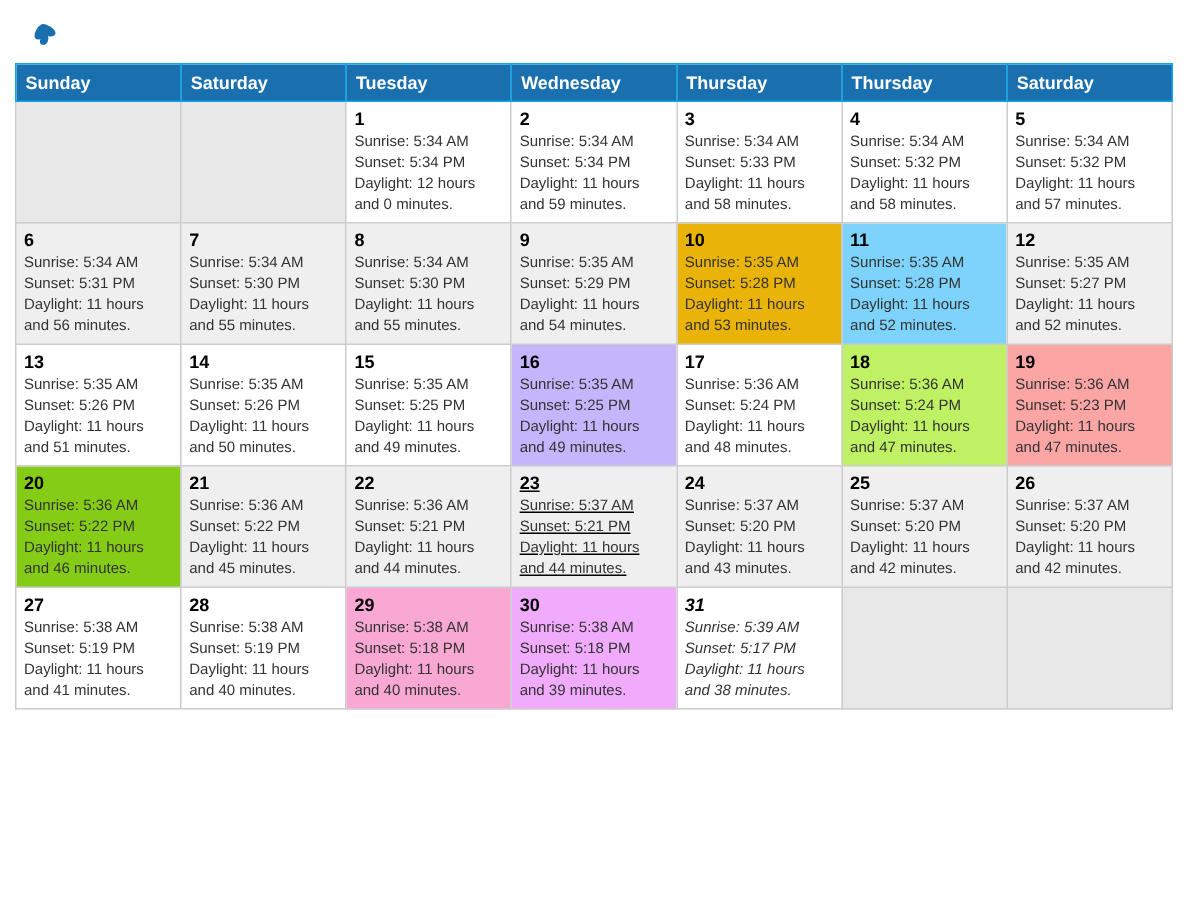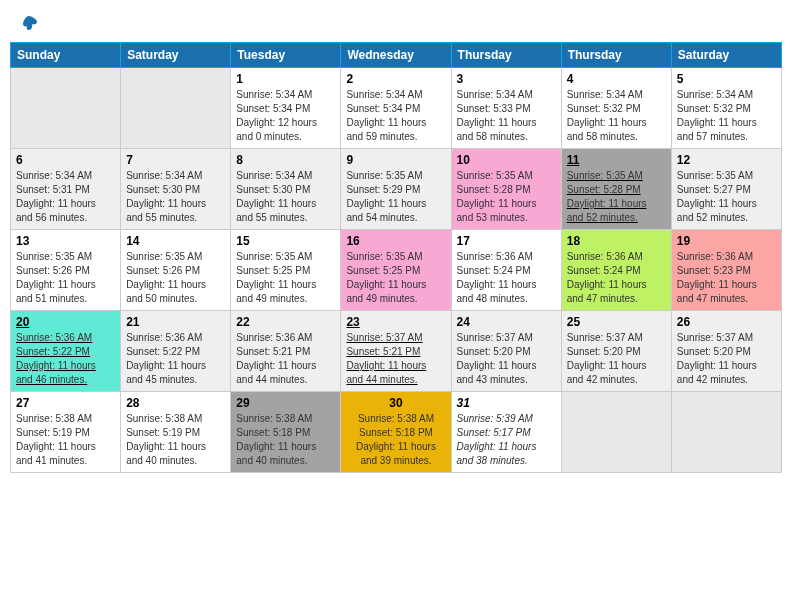--- a/index.html
+++ b/index.html
@@ -142,25 +142,25 @@
           <div class="day-info">Sunrise: 5:34 AM<br>Sunset: 5:30 PM<br>Daylight: 11 hours and 55 minutes.</div>
         </td>
         <td style="background: rgb(239, 239, 239);">
           <span class="day-num">8</span>
           <div class="day-info">Sunrise: 5:34 AM<br>Sunset: 5:30 PM<br>Daylight: 11 hours and 55 minutes.</div>
         </td>
         <td style="background: rgb(239, 239, 239);">
           <span class="day-num">9</span>
           <div class="day-info">Sunrise: 5:35 AM<br>Sunset: 5:29 PM<br>Daylight: 11 hours and 54 minutes.</div>
         </td>
-        <td style="background: #f9a8d4;">
+        <td style="background: #eab308;">
           <span class="day-num">10</span>
           <div class="day-info">Sunrise: 5:35 AM<br>Sunset: 5:28 PM<br>Daylight: 11 hours and 53 minutes.</div>
         </td>
-        <td style="background: #a3a3a3; text-decoration: underline;">
+        <td style="background: #7dd3fc;">
           <span class="day-num">11</span>
           <div class="day-info">Sunrise: 5:35 AM<br>Sunset: 5:28 PM<br>Daylight: 11 hours and 52 minutes.</div>
         </td>
         <td style="background: rgb(239, 239, 239);">
           <span class="day-num">12</span>
           <div class="day-info">Sunrise: 5:35 AM<br>Sunset: 5:27 PM<br>Daylight: 11 hours and 52 minutes.</div>
         </td>
       </tr>
       <tr>
         <td style="background: rgb(255, 255, 255);">
@@ -168,39 +168,39 @@
           <div class="day-info">Sunrise: 5:35 AM<br>Sunset: 5:26 PM<br>Daylight: 11 hours and 51 minutes.</div>
         </td>
         <td style="background: rgb(255, 255, 255);">
           <span class="day-num">14</span>
           <div class="day-info">Sunrise: 5:35 AM<br>Sunset: 5:26 PM<br>Daylight: 11 hours and 50 minutes.</div>
         </td>
         <td style="background: rgb(255, 255, 255);">
           <span class="day-num">15</span>
           <div class="day-info">Sunrise: 5:35 AM<br>Sunset: 5:25 PM<br>Daylight: 11 hours and 49 minutes.</div>
         </td>
-        <td style="background: #f9a8d4;">
+        <td style="background: #c4b5fd;">
           <span class="day-num">16</span>
           <div class="day-info">Sunrise: 5:35 AM<br>Sunset: 5:25 PM<br>Daylight: 11 hours and 49 minutes.</div>
         </td>
         <td style="background: rgb(255, 255, 255); margin-top: 28px;">
           <span class="day-num">17</span>
           <div class="day-info">Sunrise: 5:36 AM<br>Sunset: 5:24 PM<br>Daylight: 11 hours and 48 minutes.</div>
         </td>
         <td style="background: #bef264;">
           <span class="day-num">18</span>
           <div class="day-info">Sunrise: 5:36 AM<br>Sunset: 5:24 PM<br>Daylight: 11 hours and 47 minutes.</div>
         </td>
         <td style="background: #fca5a5;">
           <span class="day-num">19</span>
           <div class="day-info">Sunrise: 5:36 AM<br>Sunset: 5:23 PM<br>Daylight: 11 hours and 47 minutes.</div>
         </td>
       </tr>
       <tr>
-        <td style="background: #5eead4; text-decoration: underline;">
+        <td style="background: #84cc16;">
           <span class="day-num">20</span>
           <div class="day-info">Sunrise: 5:36 AM<br>Sunset: 5:22 PM<br>Daylight: 11 hours and 46 minutes.</div>
         </td>
         <td style="background: rgb(239, 239, 239);">
           <span class="day-num">21</span>
           <div class="day-info">Sunrise: 5:36 AM<br>Sunset: 5:22 PM<br>Daylight: 11 hours and 45 minutes.</div>
         </td>
         <td style="background: rgb(239, 239, 239);">
           <span class="day-num">22</span>
           <div class="day-info">Sunrise: 5:36 AM<br>Sunset: 5:21 PM<br>Daylight: 11 hours and 44 minutes.</div>
@@ -224,25 +224,25 @@
       </tr>
       <tr>
         <td style="background: rgb(255, 255, 255);">
           <span class="day-num">27</span>
           <div class="day-info">Sunrise: 5:38 AM<br>Sunset: 5:19 PM<br>Daylight: 11 hours and 41 minutes.</div>
         </td>
         <td style="background: rgb(255, 255, 255);">
           <span class="day-num">28</span>
           <div class="day-info">Sunrise: 5:38 AM<br>Sunset: 5:19 PM<br>Daylight: 11 hours and 40 minutes.</div>
         </td>
-        <td style="background: #a3a3a3;">
+        <td style="background: #f9a8d4;">
           <span class="day-num">29</span>
           <div class="day-info">Sunrise: 5:38 AM<br>Sunset: 5:18 PM<br>Daylight: 11 hours and 40 minutes.</div>
         </td>
-        <td style="background: #eab308; text-align: center;">
+        <td style="background: #f0abfc;">
           <span class="day-num">30</span>
           <div class="day-info">Sunrise: 5:38 AM<br>Sunset: 5:18 PM<br>Daylight: 11 hours and 39 minutes.</div>
         </td>
         <td style="background: rgb(255, 255, 255); font-style: italic;">
           <span class="day-num">31</span>
           <div class="day-info">Sunrise: 5:39 AM<br>Sunset: 5:17 PM<br>Daylight: 11 hours and 38 minutes.</div>
         </td>
         <td class="empty-cell"></td>
         <td class="empty-cell"></td>
       </tr>

